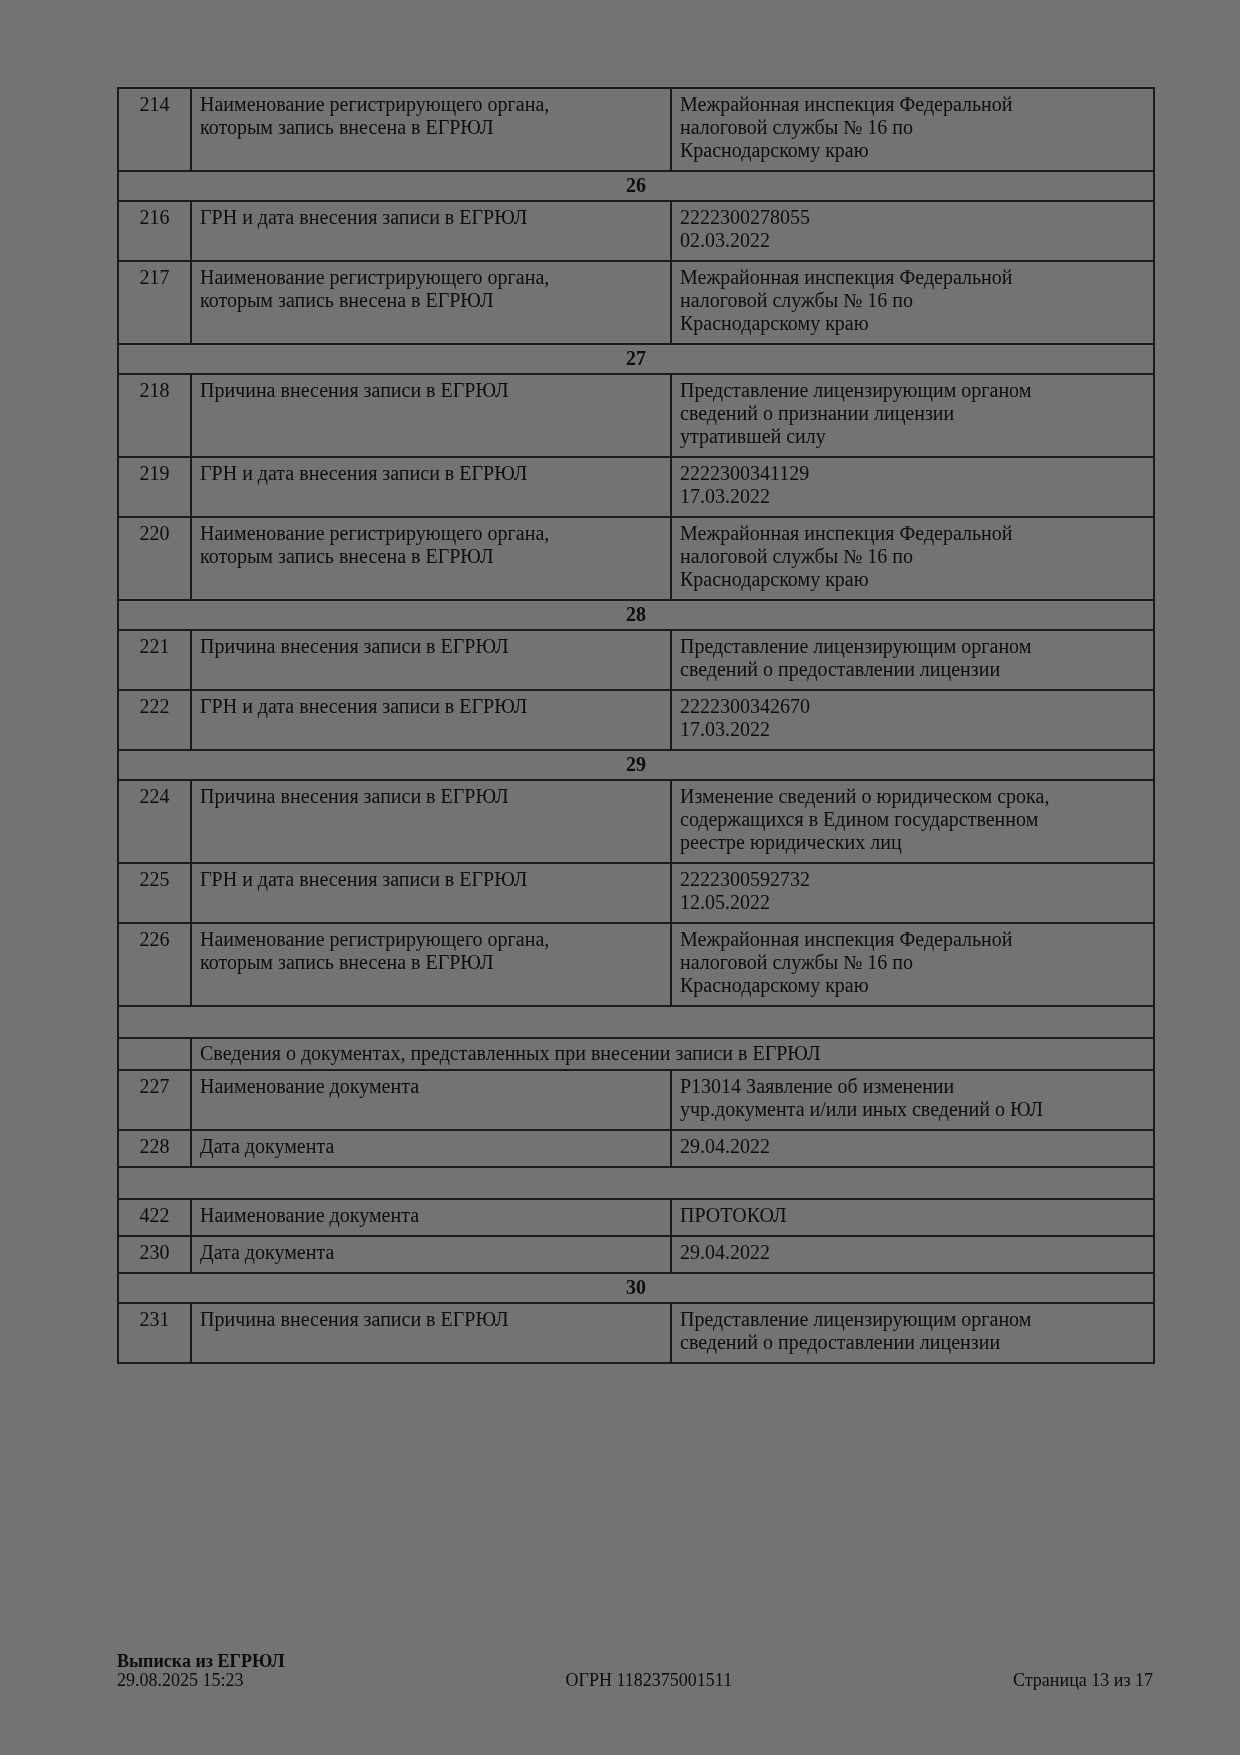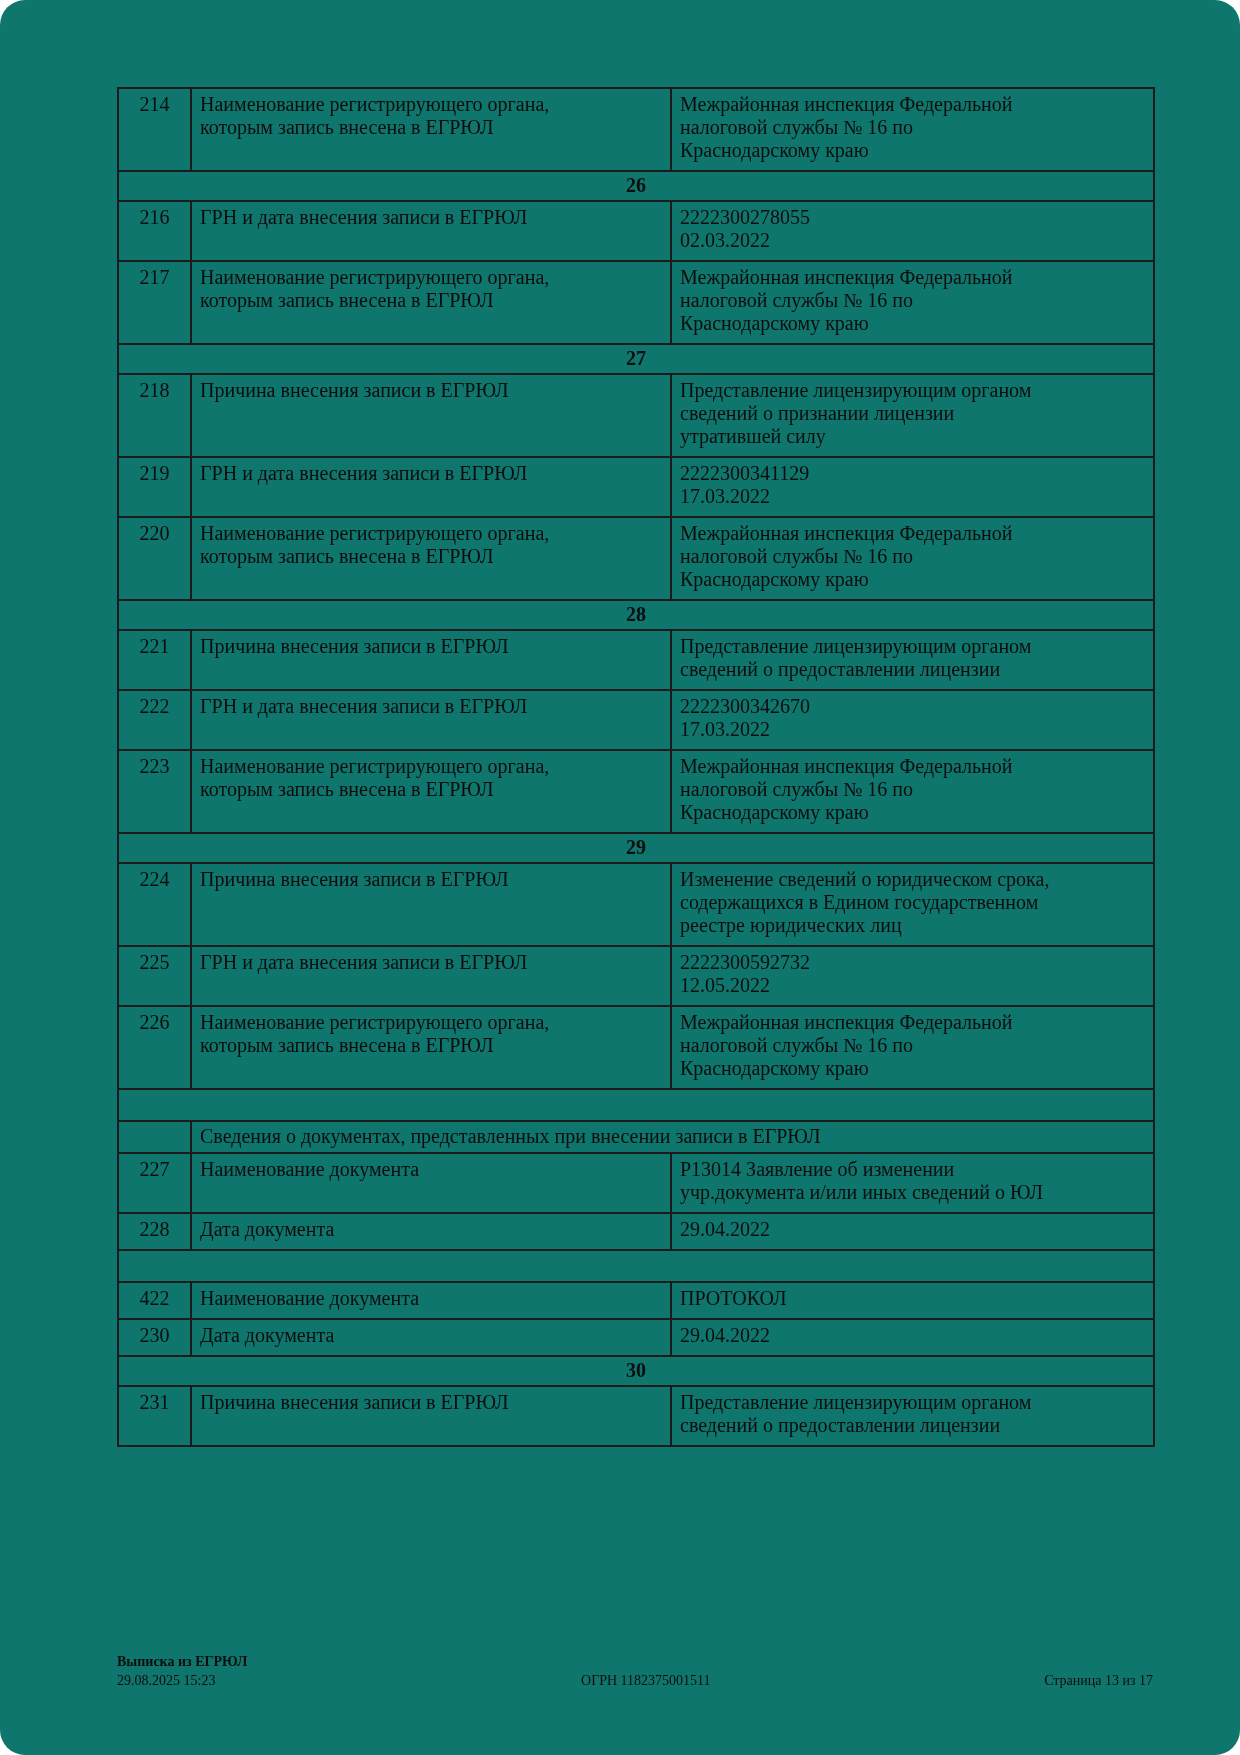--- a/index.html
+++ b/index.html
@@ -11,22 +11,21 @@
     width: 1240px;
     height: 1755px;
     position: relative;
     font-family: "Liberation Serif", "DejaVu Serif", serif;
     color: #0d0d0d;
     -webkit-font-smoothing: antialiased;
   }
   .page {
     position: absolute;
     inset: 0;
-    background: #0f766e;
-    border-radius: 25px;
+    background: #737373;
   }
   table.egrul {
     position: absolute;
     left: 117px;
     top: 87px;
     width: 1036px;
     border-collapse: collapse;
     table-layout: fixed;
     font-size: 20px;
     line-height: 23px;
@@ -58,21 +57,21 @@
     padding: 0;
   }
   .footer {
     position: absolute;
     left: 117px;
     top: 1652px;
     width: 1036px;
     display: flex;
     align-items: flex-end;
     justify-content: space-between;
-    font-size: 14px;
+    font-size: 18px;
     line-height: 19px;
   }
   .footer .left-block { text-align: left; }
   .footer .doc-title { font-weight: 700; }
   .footer .center-block { text-align: right; }
   .footer .right-block { text-align: left; }
 </style>
 </head>
 <body>
 
@@ -141,28 +140,20 @@
           <td class="c-num">221</td>
           <td class="c-label">Причина внесения записи в ЕГРЮЛ</td>
           <td class="c-value">Представление лицензирующим органом
 сведений о предоставлении лицензии</td>
         </tr>
         <tr>
           <td class="c-num">222</td>
           <td class="c-label">ГРН и дата внесения записи в ЕГРЮЛ</td>
           <td class="c-value">2222300342670
 17.03.2022</td>
-        </tr>
-        <tr>
-          <td class="c-num">223</td>
-          <td class="c-label">Наименование регистрирующего органа,
-которым запись внесена в ЕГРЮЛ</td>
-          <td class="c-value">Межрайонная инспекция Федеральной
-налоговой службы № 16 по
-Краснодарскому краю</td>
         </tr>
         <tr>
           <td class="c-section" colspan="3">29</td>
         </tr>
         <tr>
           <td class="c-num">224</td>
           <td class="c-label">Причина внесения записи в ЕГРЮЛ</td>
           <td class="c-value">Изменение сведений о юридическом срока,
 содержащихся в Едином государственном
 реестре юридических лиц</td>

